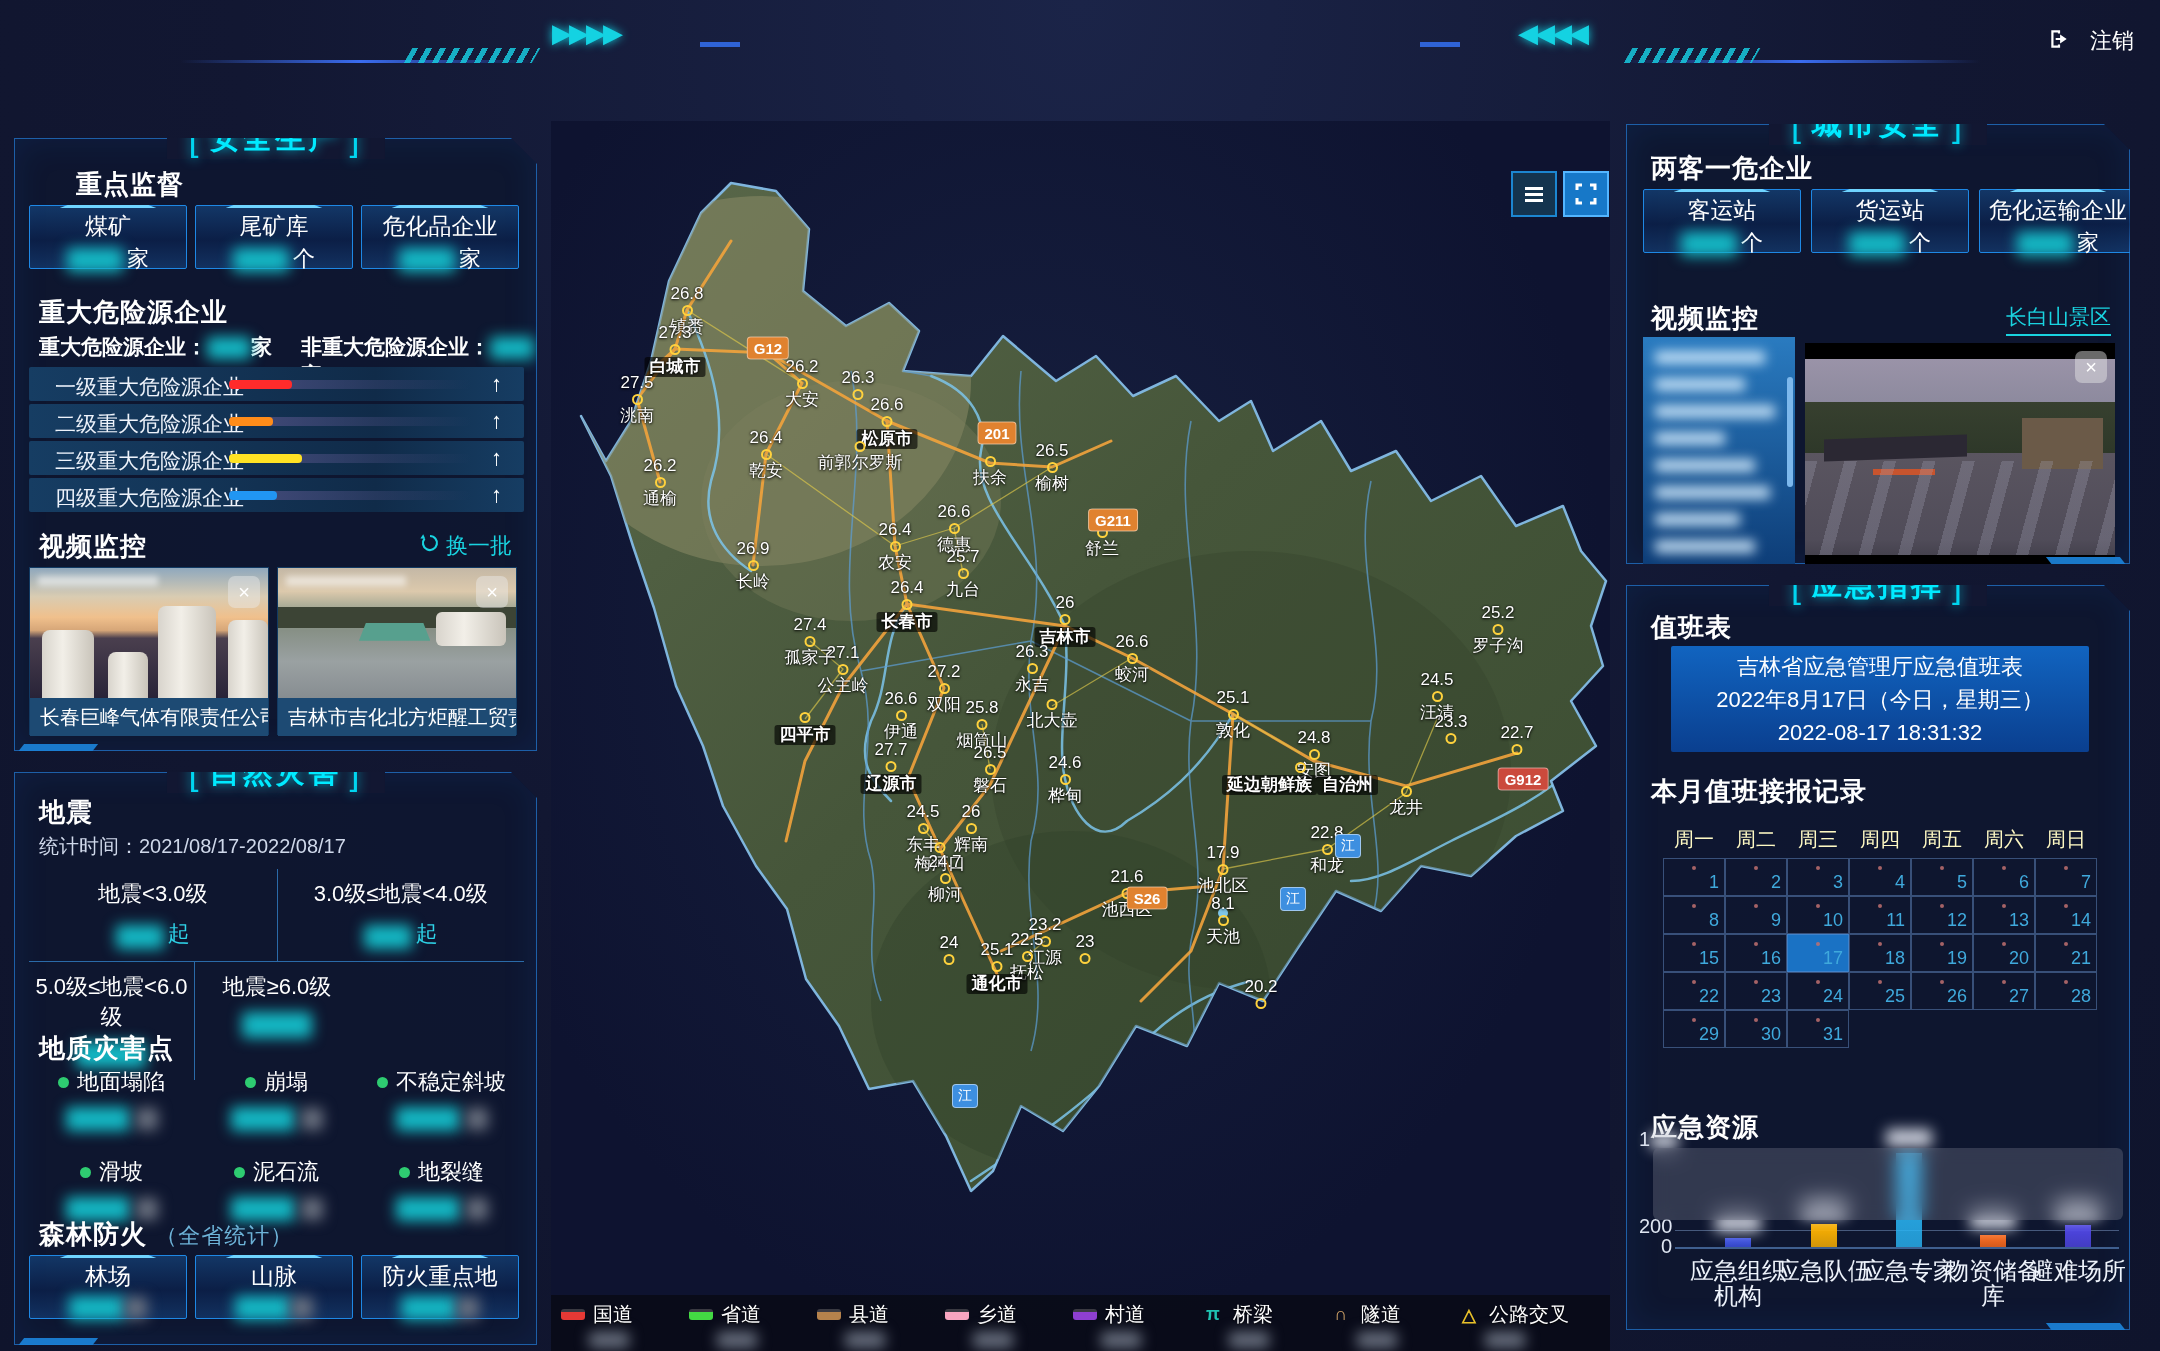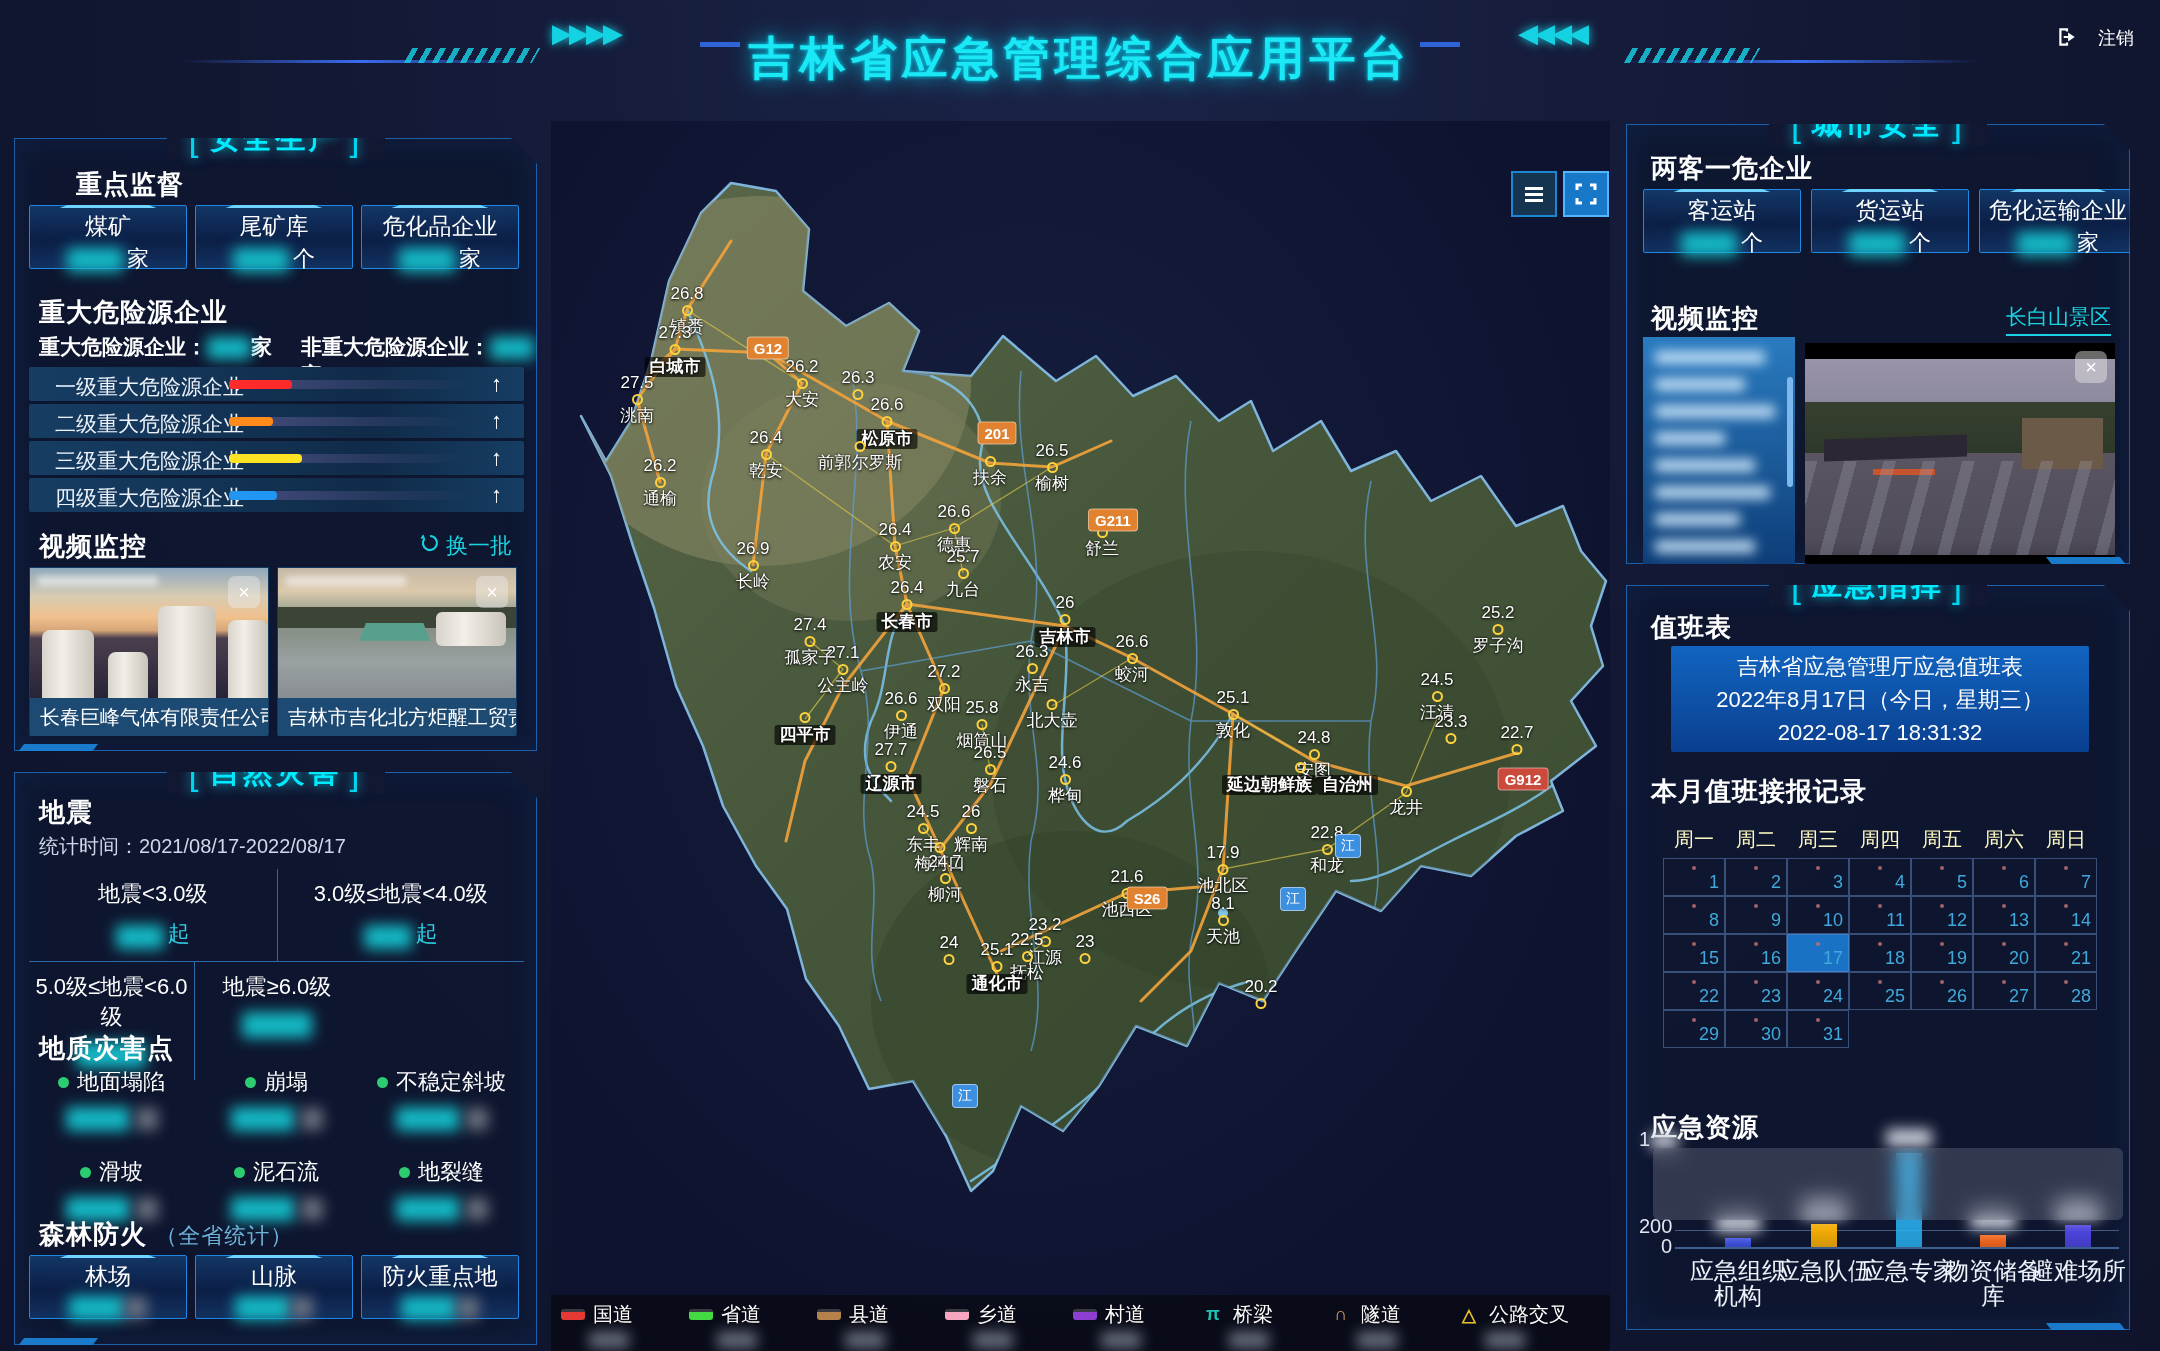--- a/index.html
+++ b/index.html
@@ -11,22 +11,22 @@
   #hdr { position:absolute; left:0; top:0; width:2160px; height:120px; }
   .hdr-title { position:absolute; left:50%; top:28px; transform:translateX(-50%);
     font-size:46px; font-weight:bold; color:#1ae9f5; letter-spacing:5px; white-space:nowrap;
     text-shadow:0 0 22px rgba(0,225,255,.85), 0 0 4px rgba(0,225,255,.9); }
   .arrows { position:absolute; top:18px; font-size:26px; color:#14d2e2; letter-spacing:-3px;
     text-shadow:0 0 10px rgba(20,210,226,.9); }
   .hatch { position:absolute; top:48px; width:128px; height:15px; transform:skewX(-30deg);
     background:repeating-linear-gradient(90deg,#17c9de 0 6px, transparent 6px 14px); opacity:.85; }
   .hline { position:absolute; top:60px; height:3px; background:linear-gradient(90deg, rgba(40,90,220,0), #3a6cf0, rgba(40,90,220,0)); }
   .tdash { position:absolute; top:42px; width:40px; height:5px; background:#2f63d6; }
-  #logout { position:absolute; right:26px; top:26px; display:flex; align-items:flex-start; gap:20px;
-    color:#fff; font-size:18px; cursor:pointer; }
+  #logout { position:absolute; right:26px; top:26px; display:flex; align-items:flex-end; gap:20px;
+    color:#fff; font-size:22px; cursor:pointer; }
 
   
   .panel { position:absolute; background:rgba(14,23,48,.92); border:1px solid #1d5fa8;
     box-shadow: inset 0 0 35px rgba(25,110,220,.12), 0 0 8px rgba(20,90,190,.25);
     clip-path: polygon(0 0, calc(100% - 26px) 0, 100% 26px, 100% 100%, 0 100%); }
   .p-title { position:absolute; top:-22px; left:50%; transform:translateX(-50%);
     padding:0 14px; background:#121732; white-space:nowrap;
     font-size:30px; font-weight:bold; color:#00eaff; letter-spacing:3px;
     text-shadow:0 0 12px rgba(0,230,255,.8); }
   .p-title .bk { font-weight:normal; font-size:36px; color:#00d5f0; vertical-align:-2px; padding:0 8px; }
@@ -170,21 +170,20 @@
 
   <div id="hdr">
     <div class="hline" style="left:180px; width:360px;"></div>
     <div class="hline" style="right:180px; width:360px;"></div>
     <div class="hatch" style="left:408px;"></div>
     <div class="hatch" style="left:1628px;"></div>
     <div class="arrows" style="left:552px;">▶▶▶▶</div>
     <div class="arrows" style="left:1518px;">◀◀◀◀</div>
     <div class="tdash" style="left:700px;"></div>
     <div class="tdash" style="right:700px;"></div>
-    <div class="hdr-title">吉林省应急管理综合应用平台</div>
     <div id="logout">
       <span>
         <svg width="22" height="22" viewBox="0 0 20 20">
             <path d="M3 2h8v3H9V4H5v12h4v-1h2v3H3z" fill="#fff"></path>
             <path d="M11 6l6 4-6 4v-3H7V9h4z" fill="#fff"></path>
           </svg>
       </span>
       <span>注销</span>
     </div>
   </div>

